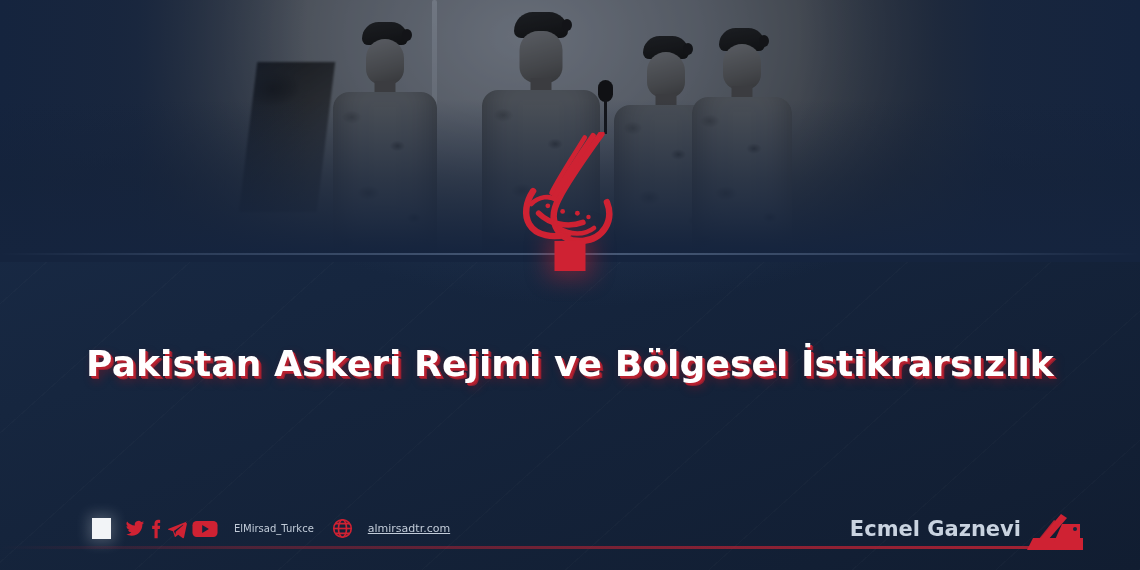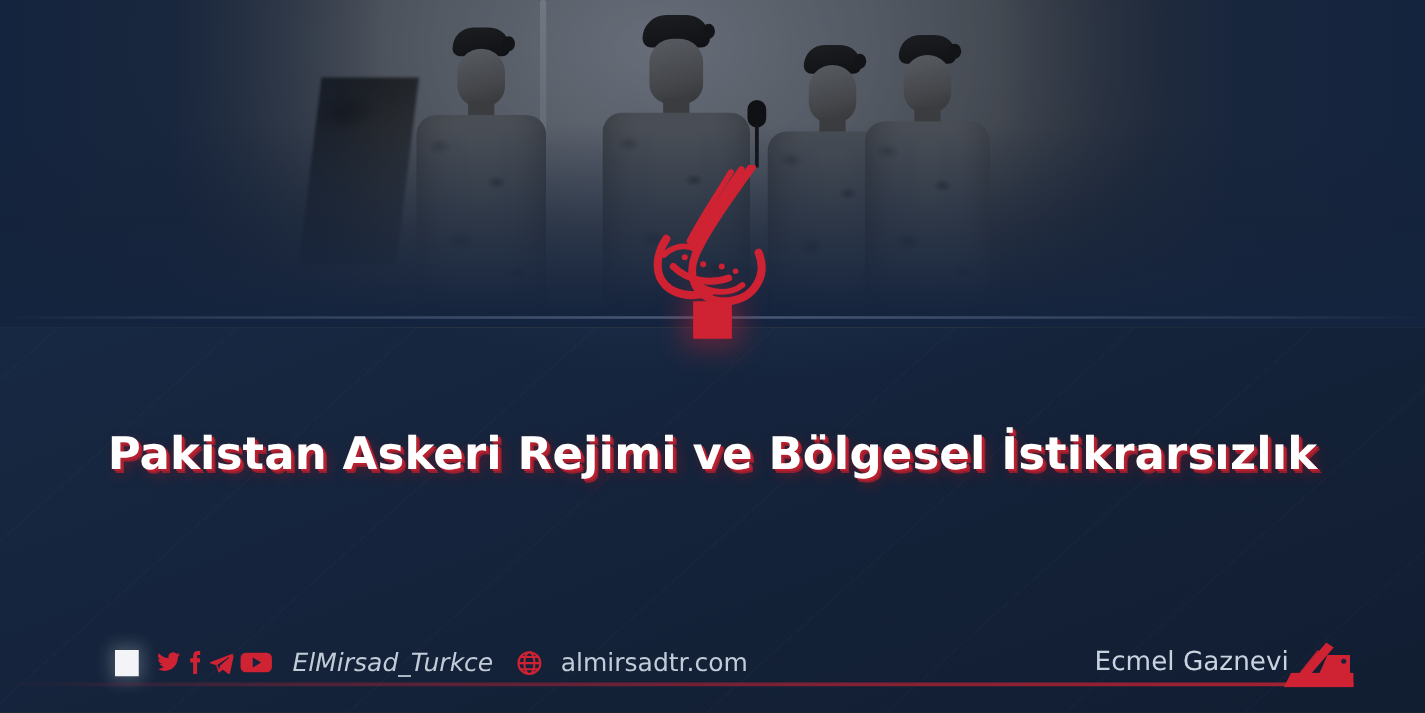--- a/index.html
+++ b/index.html
@@ -7,21 +7,21 @@
   html, body {
     width:1140px; height:570px;
     background:#0f1b2d;
     font-family:"DejaVu Sans", sans-serif;
     overflow:hidden;
   }
 
   .card {
     position:relative;
     width:1140px; height:570px;
-    background:#000000;
+    background:#4c1d95;
     overflow:hidden;
   }
 
   
   .bg-base {
     position:absolute; inset:0;
     background:
       radial-gradient(ellipse 720px 420px at 52% 8%,  #2b3f5e 0%, rgba(26,42,68,0) 62%),
       linear-gradient(160deg, #1a2c49 0%, #16263f 42%, #111d31 100%);
   }
@@ -196,40 +196,40 @@
     display:flex; align-items:center; gap:9px;
   }
   .white-square {
     width:19px; height:21px; background:#f2f4f7;
     box-shadow:0 0 13px 4px rgba(235,240,248,.22);
     flex:0 0 auto;
   }
   .soc-icons { display:flex; align-items:center; gap:3px; margin-left:4px; }
   .soc-icons svg { display:block; }
   .handle {
-    font-size:20px;
+    font-size:10px;
     color:#c2ccd9;
     font-family:"DejaVu Sans", sans-serif;
     margin-left:7px;
     white-space:nowrap;
-    font-style:italic;
   }
   .globe { margin-left:9px; flex:0 0 auto; }
   .globe svg { display:block; }
   .site {
-    font-size:20px;
+    font-size:11px;
     color:#c2ccd9;
     font-family:"DejaVu Sans", sans-serif;
     margin-left:6px;
     white-space:nowrap;
+    text-decoration:underline;
   }
 
   .footer-right {
     position:absolute; right:58px; top:512px;
-    display:flex; align-items:center; gap:2px;
+    display:flex; align-items:center; gap:12px;font-weight:bold;
   }
   .byline {
     font-size:21px;
     color:#c9d3e0;
     font-family:"DejaVu Sans", sans-serif;
     white-space:nowrap;
   }
   .pen-mark { width:48px; height:34px; flex:0 0 auto; margin-left:1px; }
   .pen-mark svg { width:100%; height:100%; display:block; }
 

